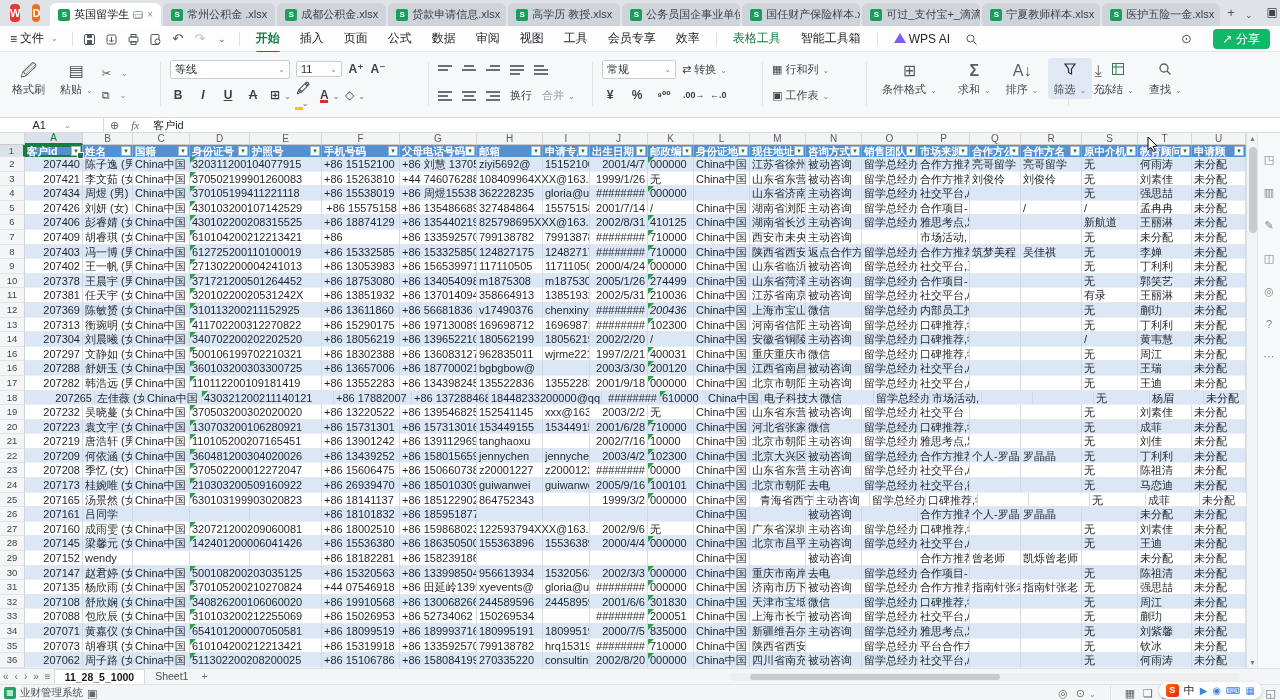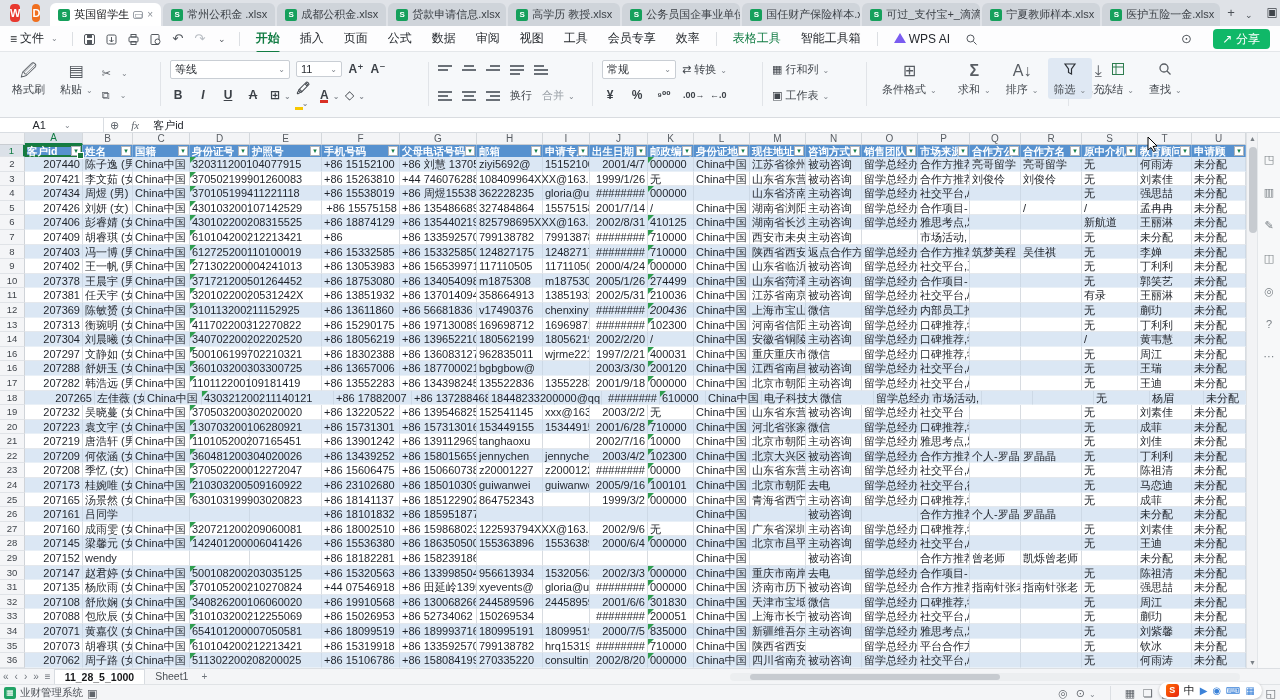--- a/index.html
+++ b/index.html
@@ -1008,21 +1008,21 @@
       </div>
       <div class="grow band">
         <span class="gut">24</span>
         <span class="cell rt" style="width: 58px;"><span class="cv">207173</span></span>
         <span class="cell" style="width: 50px;"><span class="cv">桂婉唯 (女</span></span>
         <span class="cell" style="width: 57px;"><span class="cv">China中国</span></span>
         <span class="cell tri ovf" style="width: 60px;">
           <span class="cv">210303200509160922</span>
         </span>
         <span class="cell" style="width: 72px;"><span class="cv"></span></span>
-        <span class="cell" style="width: 78px;"><span class="cv">+86 23102680</span></span>
+        <span class="cell" style="width: 78px;"><span class="cv">+86 26939470</span></span>
         <span class="cell" style="width: 77px;"><span class="cv">+86 1850103098</span></span>
         <span class="cell" style="width: 66px;"><span class="cv">guiwanwei</span></span>
         <span class="cell" style="width: 47px;"><span class="cv">guiwanwei</span></span>
         <span class="cell rt" style="width: 58px;"><span class="cv">2005/9/16</span></span>
         <span class="cell tri" style="width: 46px;"><span class="cv">100101</span></span>
         <span class="cell" style="width: 56px;"><span class="cv">China中国</span></span>
         <span class="cell" style="width: 56px;"><span class="cv">北京市朝阳</span></span>
         <span class="cell" style="width: 56px;"><span class="cv">去电</span></span>
         <span class="cell" style="width: 56px;"><span class="cv">留学总经办</span></span>
         <span class="cell" style="width: 52px;"><span class="cv">社交平台,微</span></span>
@@ -1043,21 +1043,21 @@
         <span class="cell" style="width: 72px;"><span class="cv"></span></span>
         <span class="cell" style="width: 78px;"><span class="cv">+86 18141137</span></span>
         <span class="cell" style="width: 77px;"><span class="cv">+86 1851229020</span></span>
         <span class="cell ovf" style="width: 66px;">
           <span class="cv">864752343</span>
         </span>
         <span class="cell" style="width: 47px;"><span class="cv"></span></span>
         <span class="cell rt" style="width: 58px;"><span class="cv">1999/3/2</span></span>
         <span class="cell tri" style="width: 46px;"><span class="cv">000000</span></span>
         <span class="cell" style="width: 56px;"><span class="cv">China中国</span></span>
-        <span class="cell" style="width: 56px;"><span class="cv">青海省西宁</span></span>
+        <span class="cell" style="width: 56px; margin-left: 8px;"><span class="cv">青海省西宁</span></span>
         <span class="cell" style="width: 56px;"><span class="cv">主动咨询</span></span>
         <span class="cell" style="width: 56px;"><span class="cv">留学总经办</span></span>
         <span class="cell" style="width: 52px;"><span class="cv">口碑推荐,学</span></span>
         <span class="cell" style="width: 51px;"><span class="cv"></span></span>
         <span class="cell" style="width: 61px;"><span class="cv"></span></span>
         <span class="cell" style="width: 56px;"><span class="cv">无</span></span>
         <span class="cell" style="width: 54px;"><span class="cv">成菲</span></span>
         <span class="cell" style="width: 54px;"><span class="cv">未分配</span></span>
       </div>
       <div class="grow band">
@@ -1118,21 +1118,21 @@
         <span class="cell" style="width: 50px;"><span class="cv">梁馨元 (女</span></span>
         <span class="cell" style="width: 57px;"><span class="cv">China中国</span></span>
         <span class="cell tri ovf" style="width: 60px;">
           <span class="cv">142401200006041426</span>
         </span>
         <span class="cell" style="width: 72px;"><span class="cv"></span></span>
         <span class="cell" style="width: 78px;"><span class="cv">+86 15536380</span></span>
         <span class="cell" style="width: 77px;"><span class="cv">+86 1863505000</span></span>
         <span class="cell" style="width: 66px;"><span class="cv">155363896</span></span>
         <span class="cell" style="width: 47px;"><span class="cv">155363896</span></span>
-        <span class="cell rt" style="width: 58px;"><span class="cv">2000/6/4</span></span>
+        <span class="cell rt" style="width: 58px;"><span class="cv">2000/4/4</span></span>
         <span class="cell tri" style="width: 46px;"><span class="cv">000000</span></span>
         <span class="cell" style="width: 56px;"><span class="cv">China中国</span></span>
         <span class="cell" style="width: 56px;"><span class="cv">北京市昌平</span></span>
         <span class="cell" style="width: 56px;"><span class="cv">主动咨询</span></span>
         <span class="cell" style="width: 56px;"><span class="cv">留学总经办</span></span>
         <span class="cell" style="width: 52px;"><span class="cv">社交平台,/</span></span>
         <span class="cell" style="width: 51px;"><span class="cv"></span></span>
         <span class="cell" style="width: 61px;"><span class="cv"></span></span>
         <span class="cell" style="width: 56px;"><span class="cv">无</span></span>
         <span class="cell" style="width: 54px;"><span class="cv">王迪</span></span>

